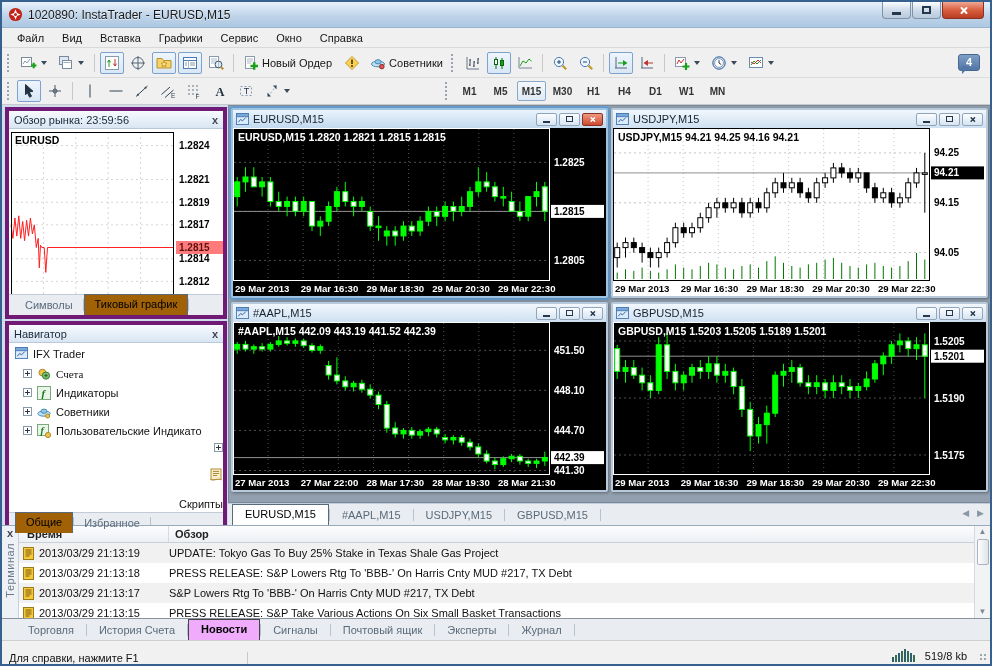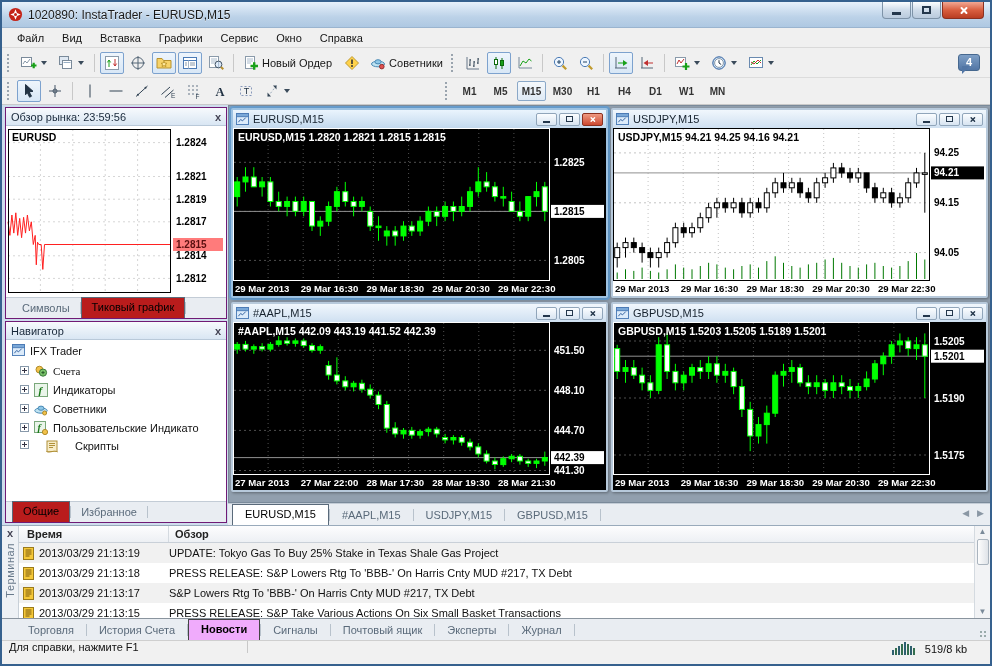--- a/index.html
+++ b/index.html
@@ -37,29 +37,29 @@
   .tfbtn { min-width:29px; height:20px; border:1px solid transparent; border-radius:2px; display:flex; align-items:center; justify-content:center; font-weight:bold; font-size:10px; color:#333; margin:0 1px; }
   .tfbtn.on { background:linear-gradient(#f4f8fc,#dfeaf5); border-color:#8aa8c8; }
   .spacer { flex:1; }
   .sp150 { width:148px; }
   .bubble { background:linear-gradient(#7e9fc6,#5276a5); border:1px solid #46688f; color:#fff; font-weight:bold; border-radius:3px; padding:1px 7px 2px; position:relative; margin-right:6px; }
   .bubble::after { content:""; position:absolute; left:3px; bottom:-4px; border:4px solid transparent; border-top-color:#5276a5; border-left-color:#5276a5; }
 
   
   .main { height:420px; display:flex; flex:none; }
   .leftcol { width:226px; padding:2px 1px 2px 3px; display:flex; flex-direction:column; gap:2px; flex:none; }
-  .panel { background:#fff; border:1px solid #701a75; display:flex; flex-direction:column; }
+  .panel { background:#fff; border:4px solid #701a75; display:flex; flex-direction:column; }
   .p-mw { height:212px; flex:none; }
   .p-nav { flex:1; }
   .phead { height:18px; background:linear-gradient(#f7fafd,#d9e6f3); border-bottom:1px solid #b9c9d9; display:flex; align-items:center; padding:0 5px; color:#18283a; flex:none; }
   .phead .px { margin-left:auto; font-weight:bold; color:#445; font-size:11px; line-height:10px; }
   .pbody { flex:1; overflow:hidden; position:relative; }
   .ptabs { height:21px; background:#e9edf2; border-top:1px solid #c3ccd6; display:flex; align-items:flex-end; padding:0 6px; gap:0; flex:none; }
   .ptab { padding:3px 10px 4px; color:#5a6a7a; position:relative; }
-  .ptab.active { background:#b91c1c; border:1px solid #5a6a7a; border-bottom:none; color:#000; margin-bottom:0; padding-bottom:5px; }
+  .ptab.active { background:#a16207; border:1px solid #5a6a7a; border-bottom:none; color:#000; margin-bottom:0; padding-bottom:5px; }
   .ptab-sep { width:1px; height:12px; background:#b8c2cc; margin-bottom:4px; }
 
   .rightcol { flex:1; display:flex; flex-direction:column; overflow:hidden; }
   .mdi { flex:1; position:relative; background:#919fae; border:1px solid #7a8a9a; border-right:none; overflow:hidden; }
   .cwin { position:absolute; width:377px; height:190px; background:#cfdded; border:2px solid #b7c9db; border-radius:2px; box-shadow:1px 1px 3px rgba(0,0,0,.35); display:flex; flex-direction:column; }
   .cwin.act { border-color:#9dc2e2; box-shadow:0 0 0 2px rgba(80,160,230,.6),1px 1px 4px rgba(0,0,0,.4); }
   .cwt { height:18px; display:flex; align-items:center; gap:4px; padding:0 3px; background:linear-gradient(#f1f7fd,#cfe0f1); flex:none; }
   .cwin.act .cwt { background:linear-gradient(#eaf4fd,#c3d9ee); }
   .cwlabel { font-size:11px; color:#16222e; }
   .cwbtns { margin-left:auto; display:flex; gap:2px; }
@@ -92,21 +92,21 @@
   .c-title { flex:1; }
   .tscroll { width:16px; background:#f2f3f5; border-left:1px solid #d4dae0; display:flex; flex-direction:column; align-items:center; flex:none; }
   .sarr { color:#7a8a99; font-size:8px; line-height:12px; }
   .sthumb { width:12px; height:26px; background:linear-gradient(90deg,#fdfdfd,#dfe3e8); border:1px solid #aab4be; border-radius:2px; margin:1px 0; }
   .sfill { flex:1; }
 
   
   .btabs { height:22px; background:#e9edf2; border-top:1px solid #8a949e; display:flex; align-items:flex-end; padding:0 14px; flex:none; }
   .btab { padding:3px 12px 4px; color:#5a6a7a; }
   .btab.active { background:#f0abfc; border:1px solid #444; border-bottom:none; color:#000; font-weight:bold; padding-bottom:5px; }
-  .sbar { height:24px; background:#f1f1f1; border-top:1px solid #cfcfcf; display:flex; align-items:flex-start; flex:none; }
+  .sbar { height:24px; background:#f1f1f1; border-top:1px solid #cfcfcf; display:flex; align-items:flex-end; flex:none; }
   .scell { border-right:1px solid #c8c8c8; display:flex; align-items:center; padding:0 7px; color:#111; white-space:nowrap; overflow:hidden; }
   .sflex { flex:1; border-right:1px solid #c8c8c8; }
   .snet { gap:7px; border-right:none; width:156px; justify-content:flex-end; }
   .sgrip { width:16px; position:relative; }
   .sgrip::after { content:""; position:absolute; right:2px; bottom:2px; width:9px; height:9px;
     background:radial-gradient(circle at 2px 2px,#9aa 1px,transparent 1.4px); background-size:4px 4px; }
 </style>
 </head>
 <body>
 
@@ -531,21 +531,21 @@
               </span>
               <span style="display:inline-flex;">
                 <svg viewBox="0 0 14 14" width="14" height="14">
                   <rect x="0.5" y="0.5" width="11" height="11" fill="#eaf5ea" stroke="#7aa87a"></rect>
                   <text x="3.5" y="9.5" font-size="10" font-style="italic" font-weight="bold" fill="#1a7a1a" font-family="Liberation Serif">f</text>
                   <circle cx="11" cy="11" r="2.6" fill="#f2c24a" stroke="#b08a28"></circle>
                 </svg>
               </span>
               <span style="overflow:hidden;text-overflow:ellipsis;">Пользовательские Индикато</span>
             </div>
-            <div style="display: flex; align-items: flex-start; gap: 16px; padding: 2.5px 0px 2.5px 14px; white-space: nowrap;">
+            <div style="display: flex; align-items: flex-end; gap: 16px; padding: 2.5px 0px 2.5px 14px; white-space: nowrap; flex-direction: column;">
               <span style="width:9px;height:9px;border:1px solid #8899aa;background:#fff;position:relative;flex:none;">
                 <i style="position:absolute;left:1px;top:3px;width:5px;height:1px;background:#334;"></i>
                 <i style="position:absolute;left:3px;top:1px;width:1px;height:5px;background:#334;"></i>
               </span>
               <span style="display:inline-flex;">
                 <svg viewBox="0 0 14 14" width="14" height="14">
                   <rect x="2" y="1" width="10" height="10.5" fill="#f7ecc8" stroke="#b09038"></rect>
                   <path d="M4 3.5h6M4 5.5h6M4 7.5h4" stroke="#b09038"></path>
                   <path d="M1.5 11.5c3.5 2 7.5-2 11 .5" fill="#e8d8a0" stroke="#b09038"></path>
                 </svg>

